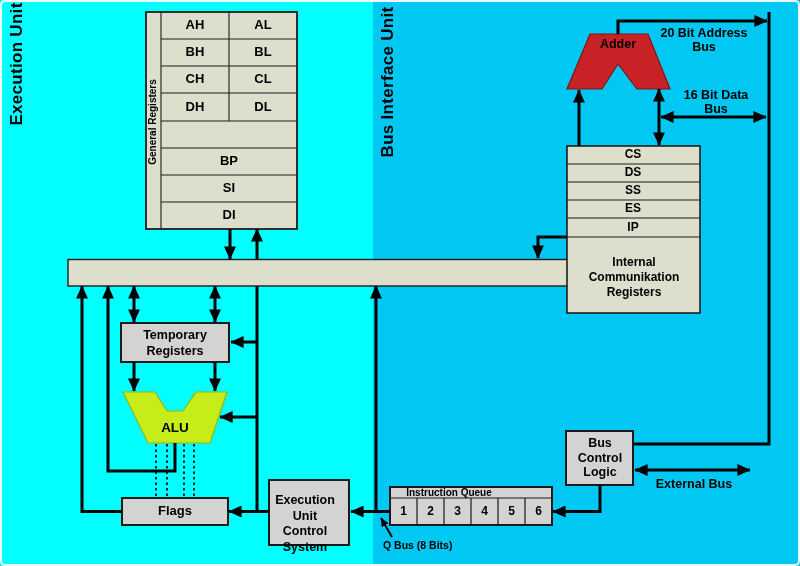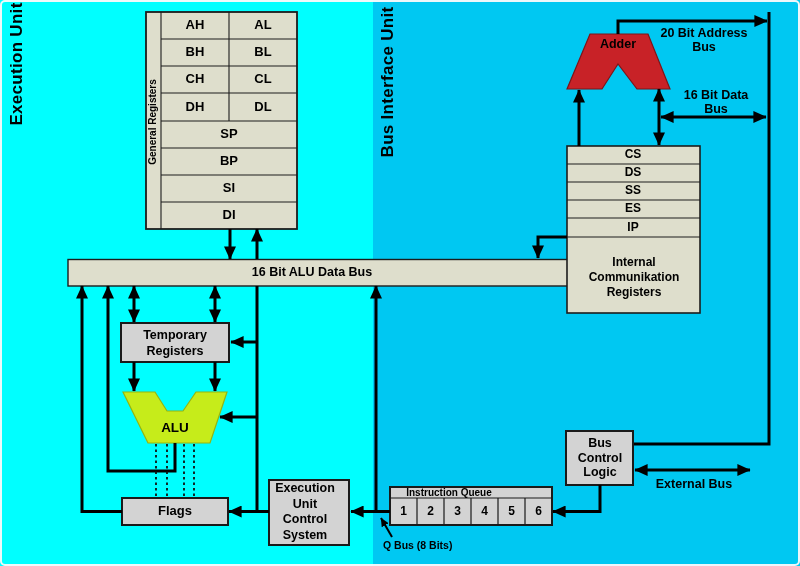--- a/index.html
+++ b/index.html
@@ -124,47 +124,45 @@
   <div class="t rot small" style="left:93px;top:115px;width:120px;height:14px;">General Registers</div>
 
   <div class="t cell" style="left:165px;top:16.5px;width:60px;height:18px;">AH</div>
   <div class="t cell" style="left:233px;top:16.5px;width:60px;height:18px;">AL</div>
   <div class="t cell" style="left:165px;top:43.5px;width:60px;height:18px;">BH</div>
   <div class="t cell" style="left:233px;top:43.5px;width:60px;height:18px;">BL</div>
   <div class="t cell" style="left:165px;top:70.5px;width:60px;height:18px;">CH</div>
   <div class="t cell" style="left:233px;top:70.5px;width:60px;height:18px;">CL</div>
   <div class="t cell" style="left:165px;top:98px;width:60px;height:18px;">DH</div>
   <div class="t cell" style="left:233px;top:98px;width:60px;height:18px;">DL</div>
-  <div class="t cell" style="left:169px;top:125.5px;width:120px;height:18px;">SP</div>
   <div class="t cell" style="left:169px;top:152.5px;width:120px;height:18px;">BP</div>
   <div class="t cell" style="left:169px;top:179.5px;width:120px;height:18px;">SI</div>
   <div class="t cell" style="left:169px;top:206.5px;width:120px;height:18px;">DI</div>
 
-  <div class="t" style="left:212px;top:264px;width:200px;height:17px;font-size:12.5px;">16 Bit ALU Data Bus</div>
 
   <div class="t seg" style="left:583px;top:146px;width:100px;height:18px;">CS</div>
   <div class="t seg" style="left:583px;top:164px;width:100px;height:18px;">DS</div>
   <div class="t seg" style="left:583px;top:182px;width:100px;height:18px;">SS</div>
   <div class="t seg" style="left:583px;top:200px;width:100px;height:18px;">ES</div>
   <div class="t seg" style="left:583px;top:218px;width:100px;height:19px;text-align:right;">IP</div>
   <div class="t seg" style="left:573px;top:254px;width:122px;height:46px;line-height:15px;">Internal
 Communikation
 Registers</div>
 
   <div class="t" style="left:588px;top:37px;width:60px;height:15px;font-size:12.5px;">Adder</div>
   <div class="t" style="left:649px;top:26px;width:110px;height:28px;font-size:12.5px;line-height:14px;">20 Bit Address
 Bus</div>
   <div class="t" style="left:666px;top:88px;width:100px;height:28px;font-size:12.5px;line-height:14px;">16 Bit Data
 Bus</div>
 
   <div class="t" style="left:125px;top:327px;width:100px;height:32px;font-size:12.5px;line-height:16px;">Temporary
 Registers</div>
   <div class="t" style="left:145px;top:420px;width:60px;height:16px;font-size:13.5px;">ALU</div>
   <div class="t" style="left:135px;top:503px;width:80px;height:17px;font-size:13px;">Flags</div>
-  <div class="t" style="left:269px;top:481px;width:72px;height:62px;font-size:12.5px;line-height:15.5px;">Execution
+  <div class="t" style="left:269px;top:493px;width:72px;height:62px;font-size:12.5px;line-height:15.5px;">Execution
 Unit
 Control
 System</div>
   <div class="t" style="left:567px;top:436px;width:66px;height:44px;font-size:12.5px;line-height:14.5px;">Bus
 Control
 Logic</div>
   <div class="t" style="left:639px;top:477px;width:110px;height:14px;font-size:12.5px;">External Bus</div>
 
   <div class="t small" style="left:374px;top:487px;width:150px;height:11px;">Instruction Queue</div>
   <div class="t seg" style="left:390px;top:498px;width:27px;height:27px;">1</div>

